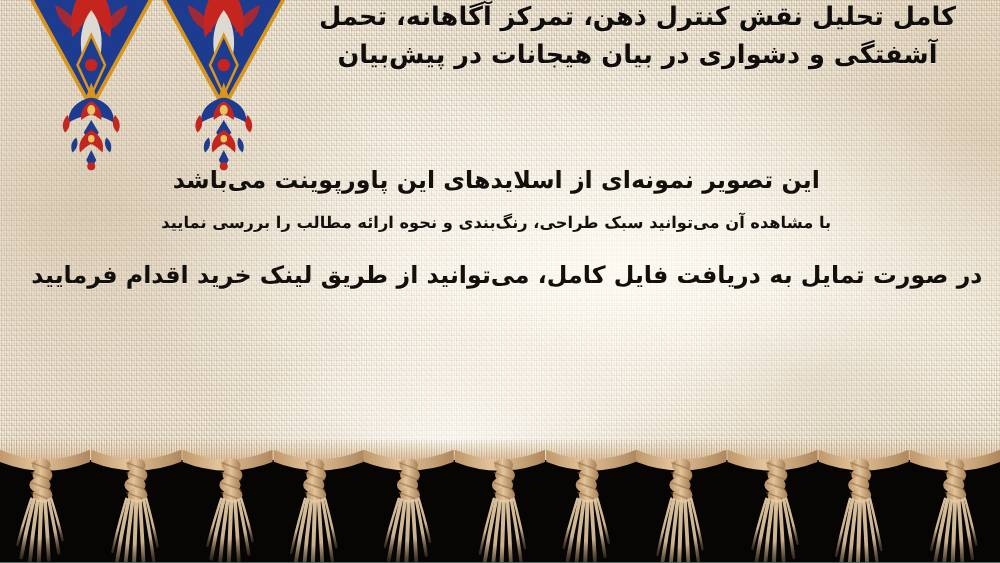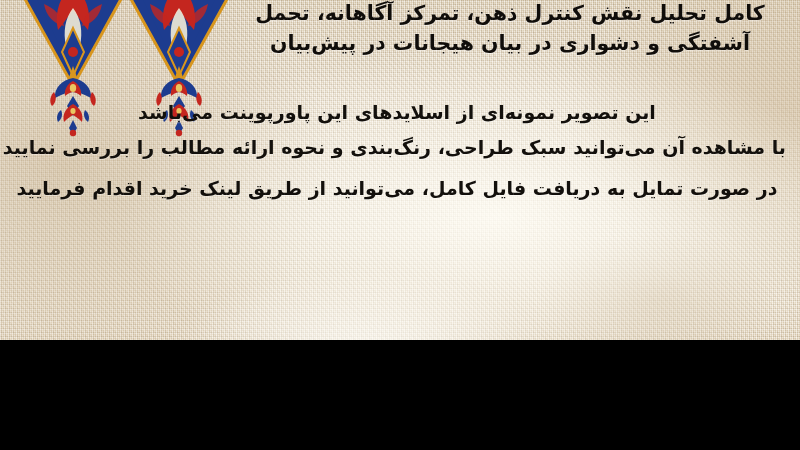--- a/index.html
+++ b/index.html
@@ -5,21 +5,21 @@
 <style>
   html,body{margin:0;padding:0;}
   body{
     width:800px;height:450px;overflow:hidden;
     background:#000;
     font-family:"DejaVu Sans","Liberation Sans",sans-serif;
   }
 
   #slide{
     position:relative;
-    width:800px;height:340px;
+    width:800px;height:450px;
     overflow:hidden;
     background:#14b8a6;
   }
 
   
   .carpet{
     position:absolute;left:0;top:0;width:800px;height:374px;
     background-color:#e6dac4;
     background-image:
       
@@ -70,29 +70,29 @@
     color:#100d0a;
     font-size:20.5px;line-height:30px;
     font-weight:600;
     letter-spacing:0;
     direction:rtl;
     text-shadow:0 1px 0 rgba(255,255,255,.40);
   }
   .title .tl{display:block;white-space:nowrap;}
 
   .body-text{
-    position:absolute;right:14px;top:97px;width:778px;
+    position:absolute;right:14px;top:129px;width:778px;
     direction:rtl;text-align:center;
     color:#13100c;
     text-shadow:0 1px 0 rgba(255,255,255,.35);
   }
   .body-text .bl{display:block;white-space:nowrap;font-weight:700;}
   .bl1{font-size:19px;line-height:30px;}
-  .bl2{font-size:19px;line-height:40px;}
-  .bl3{font-size:19px;line-height:42px;}
+  .bl2{font-size:13px;line-height:40px;}
+  .bl3{font-size:19px;line-height:42px;text-align:right;}
 
   
   .fringe{position:absolute;left:0;top:360px;width:800px;height:90px;}
   .black-under{
     position:absolute;left:0;top:368px;width:800px;height:82px;background:#060504;
   }
   .tassel{position:absolute;top:0;width:72px;height:90px;}
 </style>
 </head>
 <body>

